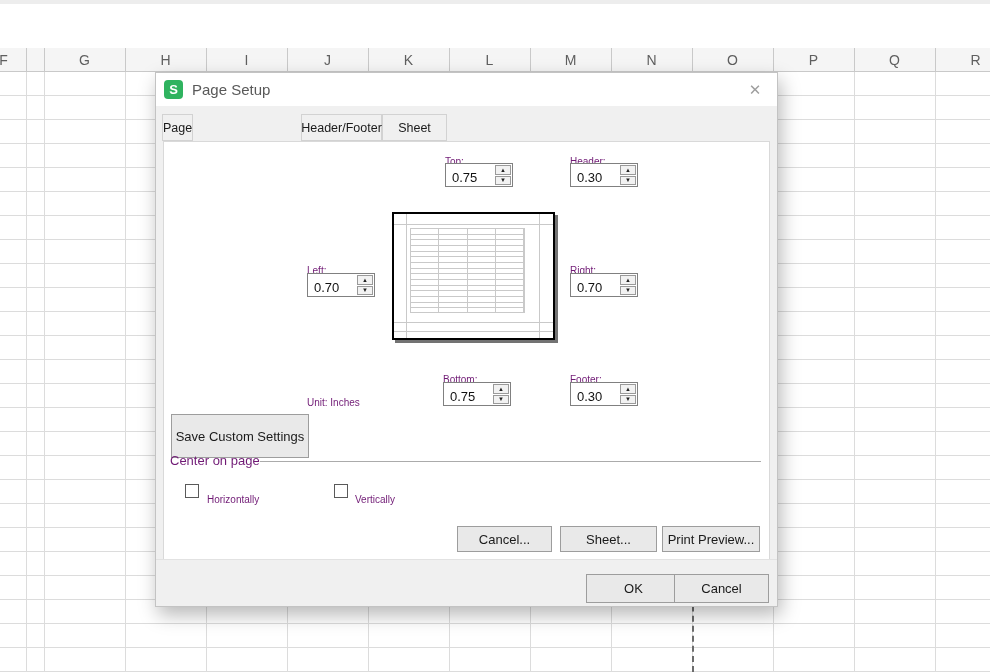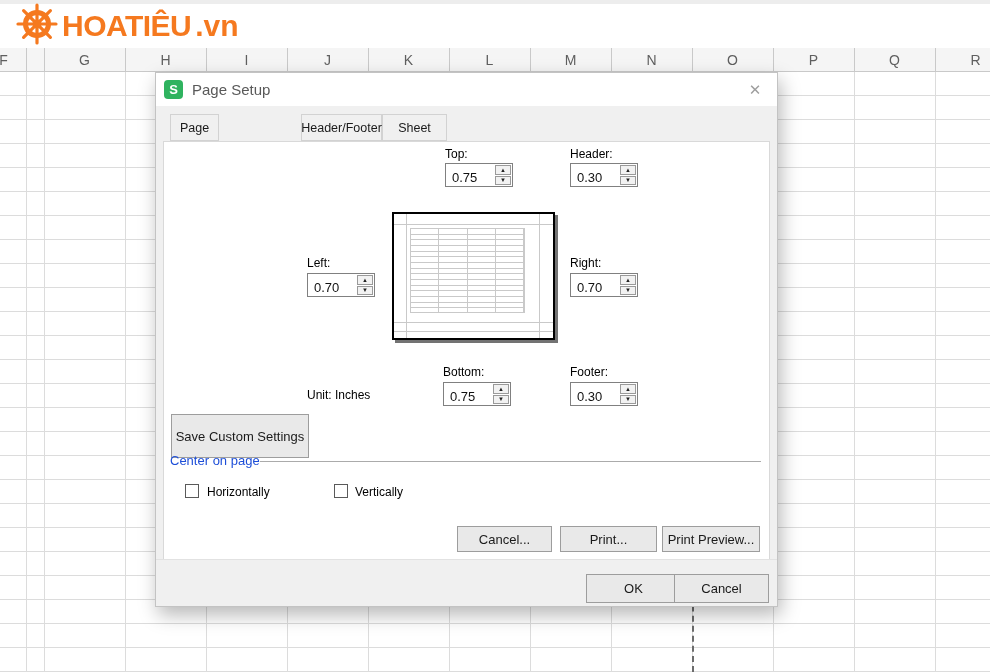--- a/index.html
+++ b/index.html
@@ -36,21 +36,21 @@
   .dlg-title { margin-left:9px; font-size:15px; color:#595959; }
   .dlg-close { position:absolute; right:13px; top:8px; width:18px; height:18px; font-size:15px; color:#9e9e9e;
     display:flex; align-items:center; justify-content:center; cursor:default; }
 
   .tabstrip { position:absolute; left:0; top:33px; right:0; height:35px; background:#f0f0f0; }
   .tab { position:absolute; top:8px; height:27px; background:#f0f0f0; border:1px solid #d2d2d2;
     display:flex; align-items:center; justify-content:center; font-size:12.5px; color:#1a1a1a; z-index:1; }
   .tab.selected { top:3px; height:33px; background:#fff; border-bottom:1px solid #fff; z-index:3; }
 
   .panel { position:absolute; left:7px; top:68px; width:607px; height:420px; background:#fff; border:1px solid #d9d9d9; }
-  .flabel { position:absolute; font-size:12px; color:#000000; }
+  .flabel { position:absolute; font-size:10px; color:#701a75;margin-top:9px; }
 
   .spin { position:absolute; width:68px; height:24px; border:1px solid #808080; background:#fff; }
   .spin input { position:absolute; left:1px; top:1px; width:46px; height:24px; border:none; outline:none;
     font-family:"Liberation Sans",sans-serif; font-size:13px; color:#111; padding-left:5px; background:transparent; }
   .spin .btns { position:absolute; right:1px; top:1px; bottom:1px; width:16px; display:flex; flex-direction:column; gap:1px; background:#fff; }
   .spin .sb { flex:1; border:1px solid #9a9a9a; background:#f2f2f2; display:flex; align-items:center; justify-content:center;
     font-size:6px; color:#222; line-height:1; }
 
   
   .preview { position:absolute; left:228px; top:70px; width:163px; height:128px; background:#fff;
@@ -58,49 +58,33 @@
   .pv-h { position:absolute; left:0; right:0; height:1px; background:#c9c9c9; }
   .pv-v { position:absolute; top:0; bottom:0; width:1px; background:#c9c9c9; }
   .pv-grid { position:absolute; left:16px; top:14px; width:115px; height:85px; border:1px solid #c9c9c9;
     background-image:
       repeating-linear-gradient(to right,transparent 0 27.3px,#c9c9c9 27.3px 28.3px),
       repeating-linear-gradient(to bottom,transparent 0 4.67px,#c9c9c9 4.67px 5.67px); }
 
   .btn { position:absolute; background:#e9e9e9; border:1px solid #9d9d9d; font-family:"Liberation Sans",sans-serif;
     font-size:13px; color:#1a1a1a; display:flex; align-items:center; justify-content:center; cursor:default; }
 
-  .group-title { position:absolute; left:6px; top:311px; font-size:13px; color:#1d4ed8; }
+  .group-title { position:absolute; left:6px; top:311px; font-size:13px; color:#701a75; }
   .group-line { position:absolute; left:96px; right:8px; top:319px; height:1px; background:#ababab; }
   .checkbox { position:absolute; width:14px; height:14px; border:1px solid #5a5a5a; background:#fff; }
 
   .dlg-footer { position:absolute; left:0; right:0; bottom:0; height:47px; background:#f0f0f0; border-top:1px solid #e2e2e2; }
 </style>
 </head>
 <body>
 
 <div class="canvas">
 
   <div class="topstrip"></div>
 
-  <div class="brand">
-    <span>
-      <svg width="42" height="42" viewBox="0 0 42 42">
-        <g stroke="#f5791f" stroke-width="3.2" stroke-linecap="round">
-          <line x1="21" y1="2" x2="21" y2="40"></line>
-          <line x1="2" y1="21" x2="40" y2="21"></line>
-          <line x1="7.6" y1="7.6" x2="34.4" y2="34.4"></line>
-          <line x1="34.4" y1="7.6" x2="7.6" y2="34.4"></line>
-        </g>
-        <circle cx="21" cy="21" r="11.5" fill="none" stroke="#f5791f" stroke-width="5"></circle>
-        <circle cx="21" cy="21" r="4.5" fill="#f5791f"></circle>
-      </svg>
-    </span>
-    <span class="brand-text">HOATIÊU</span>
-      <span class="brand-tld">.vn</span>
-  </div>
 
   <div class="col-header">
     <span class="col-label" style="left:-37px">F</span>
     <span class="col-label" style="left:44px">G</span>
     <span class="col-label" style="left:125px">H</span>
     <span class="col-label" style="left:206px">I</span>
     <span class="col-label" style="left:287px">J</span>
     <span class="col-label" style="left:368px">K</span>
     <span class="col-label" style="left:449px">L</span>
     <span class="col-label" style="left:530px">M</span>
@@ -116,21 +100,21 @@
 
   <div class="dialog">
 
     <div class="titlebar">
       <span class="app-badge">S</span>
       <span class="dlg-title">Page Setup</span>
       <span class="dlg-close">✕</span>
     </div>
 
     <div class="tabstrip">
-      <div class="tab" style="left:14px;width:49px">Page</div>
+      <div class="tab" style="left:6px;width:31px">Page</div>
       <div class="tab" style="left:145px;width:81px">Header/Footer</div>
       <div class="tab" style="left:226px;width:65px">Sheet</div>
     </div>
 
     <div class="panel">
 
       <span class="flabel" style="left:281px;top:5px">Top:</span>
       <div class="spin" style="left:281px;top:21px">
         <input value="0.75" style="">
         <span class="btns">
@@ -199,21 +183,21 @@
 
       <span class="group-title">Center on page</span>
       <div class="group-line"></div>
 
       <div class="checkbox" style="left:21px;top:342px"></div>
       <span class="flabel" style="left:43px;top:343px">Horizontally</span>
       <div class="checkbox" style="left:170px;top:342px"></div>
       <span class="flabel" style="left:191px;top:343px">Vertically</span>
 
       <div class="btn" style="left:293px;top:384px;width:95px;height:26px">Cancel...</div>
-      <div class="btn" style="left:396px;top:384px;width:97px;height:26px">Print...</div>
+      <div class="btn" style="left:396px;top:384px;width:97px;height:26px">Sheet...</div>
       <div class="btn" style="left:498px;top:384px;width:98px;height:26px">Print Preview...</div>
     </div>
 
     <div class="dlg-footer"></div>
     <div class="btn" style="left:430px;top:501px;width:95px;height:29px;z-index:2">OK</div>
     <div class="btn" style="left:518px;top:501px;width:95px;height:29px;z-index:2">Cancel</div>
   </div>
 
 </div>
 

